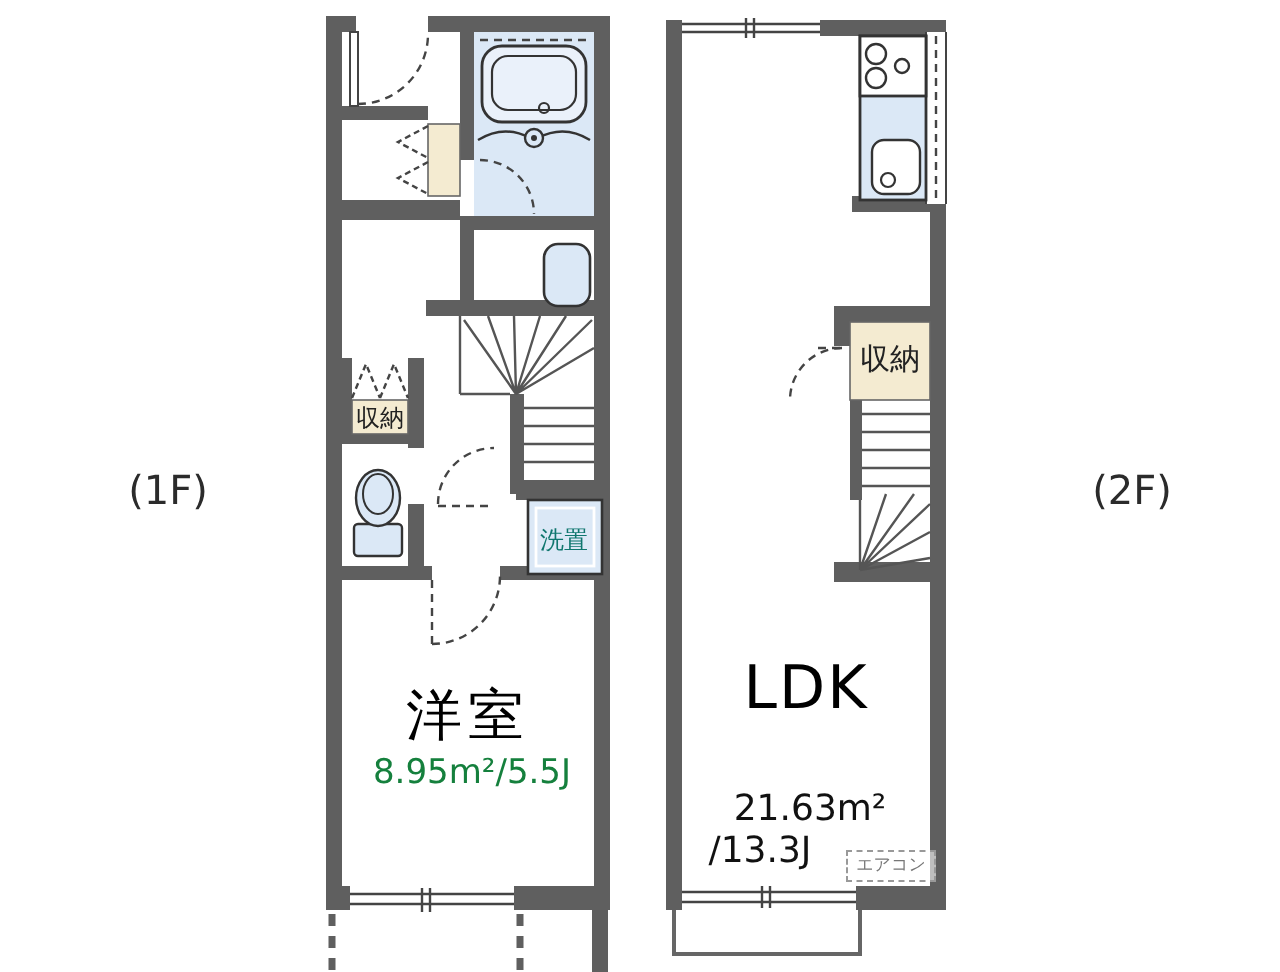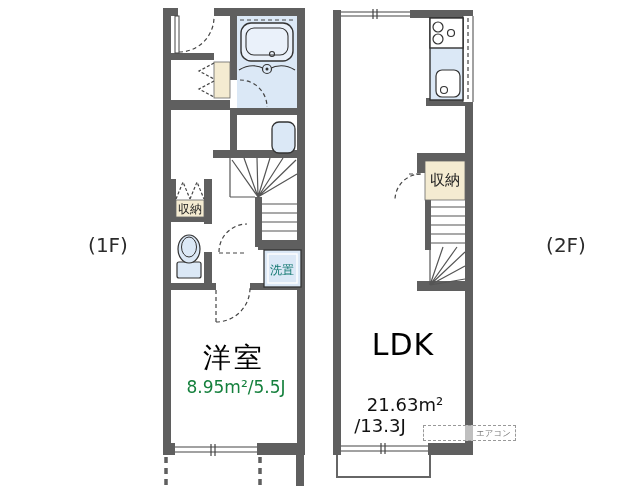--- a/index.html
+++ b/index.html
@@ -11,21 +11,21 @@
   .floor-tag{font-size:20px;color:#2b2b2b;}
   .room-name{font-size:28px;letter-spacing:3px;color:#000;}
   .room-size{font-size:17px;color:#15803d;}
   .ldk-name{font-size:30px;letter-spacing:1px;color:#000;}
   .ldk-size{font-size:18px;color:#111;margin-top:34px;}
   .closet-lbl{font-size:12px;color:#222;}
   .closet-lbl-2f{font-size:15px;color:#222;}
   .laundry-lbl{font-size:12px;color:#0f766e;}
   .aircon{position:absolute;left:423px;top:425px;width:43px;height:14px;
           border:1px dashed #999;color:#777;font-size:8.5px;line-height:14px;
-          text-align:center;background:rgba(255,255,255,.6);padding-left:48px;}
+          text-align:center;background:rgba(255,255,255,.6);}
   .watermark{position:absolute;left:247px;top:420px;font-size:24px;color:#8a8a8a;
              opacity:.6;letter-spacing:1px;}
   .watermark .wm-pre{font-size:13px;vertical-align:3px;margin-right:1px;}
 </style>
 </head>
 <body>
 
 <div id="canvas">
 
 <svg id="plan-svg" width="640" height="486" viewBox="0 0 640 486">
@@ -179,21 +179,21 @@
   <g stroke="#444" stroke-width="1.2" fill="none">
     <path d="M341,446 H428 M341,451 H428"></path>
     <path d="M381,443 V454 M385,443 V454"></path>
   </g>
 
   <g>
     <path d="M337,455 V477 H430 V455" fill="none" stroke="#666" stroke-width="2"></path>
   </g>
 </svg>
 
-<div class="lbl floor-tag" style="left:84px;top:245px;margin-left:24px;">(1F)</div>
+<div class="lbl floor-tag" style="left:84px;top:245px;">(1F)</div>
 <div class="lbl floor-tag" style="left:566px;top:245px;">(2F)</div>
 
 <div class="lbl room-name" style="left:234px;top:358px;">洋室</div>
 <div class="lbl room-size" style="left:236px;top:387px;">8.95m²/5.5J</div>
 
 <div class="lbl ldk-name" style="left:403px;top:345px;">LDK</div>
 <div class="lbl ldk-size" style="left:405px;top:371px;">21.63m²</div>
 <div class="lbl ldk-size" style="left:380px;top:392px;">/13.3J</div>
 
 <div class="lbl closet-lbl" style="left:190px;top:209px;">収納</div>

